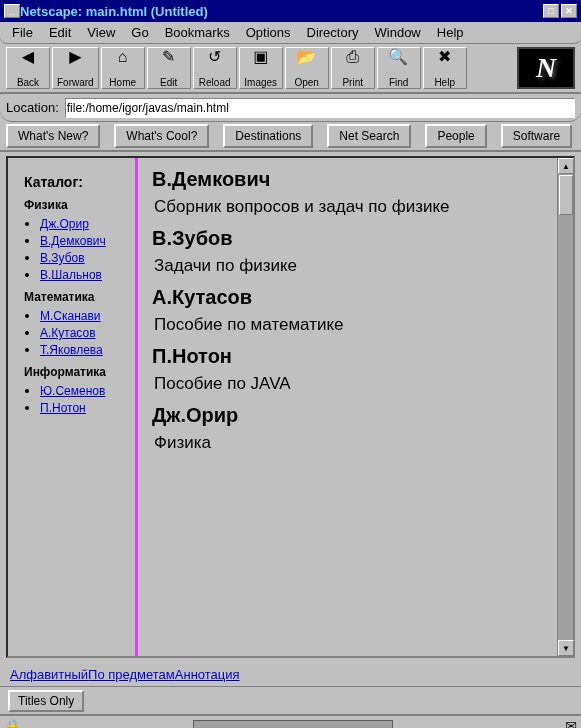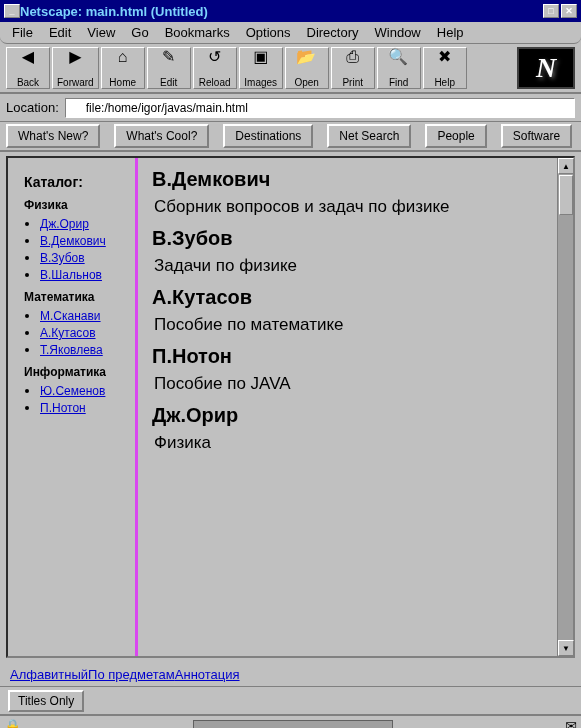--- a/index.html
+++ b/index.html
@@ -109,34 +109,35 @@
     }
 
     
     #location-bar {
       background: #c0c0c0;
       display: flex;
       align-items: center;
       height: 28px;
       padding: 3px 6px;
       border-bottom: 1px solid #808080;
+      border-radius: 12px;
     }
     #location-bar label {
       font-size: 13px;
       margin-right: 6px;
       white-space: nowrap;
     }
     #location-input {
       flex: 1;
       height: 20px;
       background: white;
       border: 1px solid;
       border-color: #808080 #fff #fff #808080;
       font-size: 12px;
-      padding: 0 20px;
+      padding: 0 1px;
     }
 
     
     #nav-buttons {
       background: #c0c0c0;
       display: flex;
       align-items: center;
       height: 30px;
       padding: 3px 6px;
       border-bottom: 2px solid #808080;

